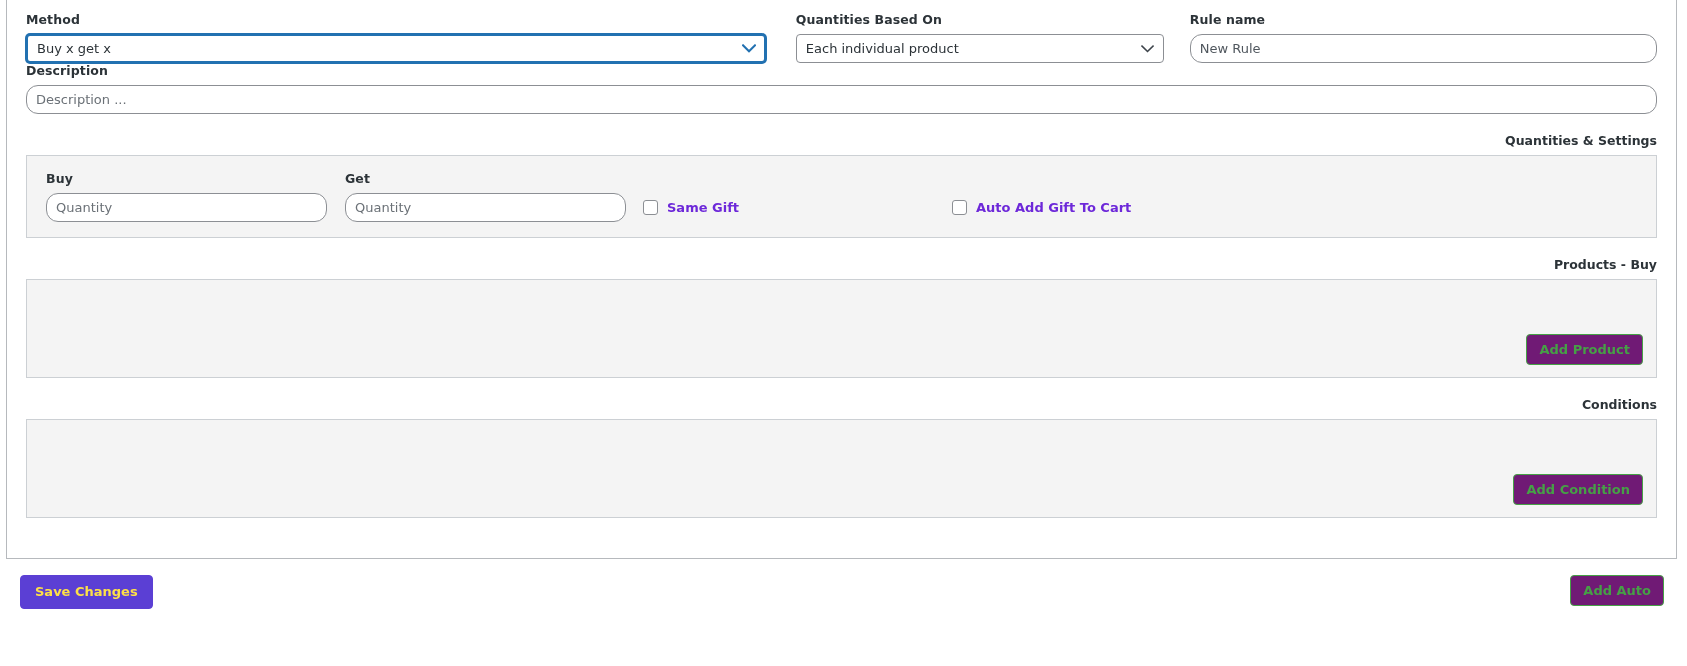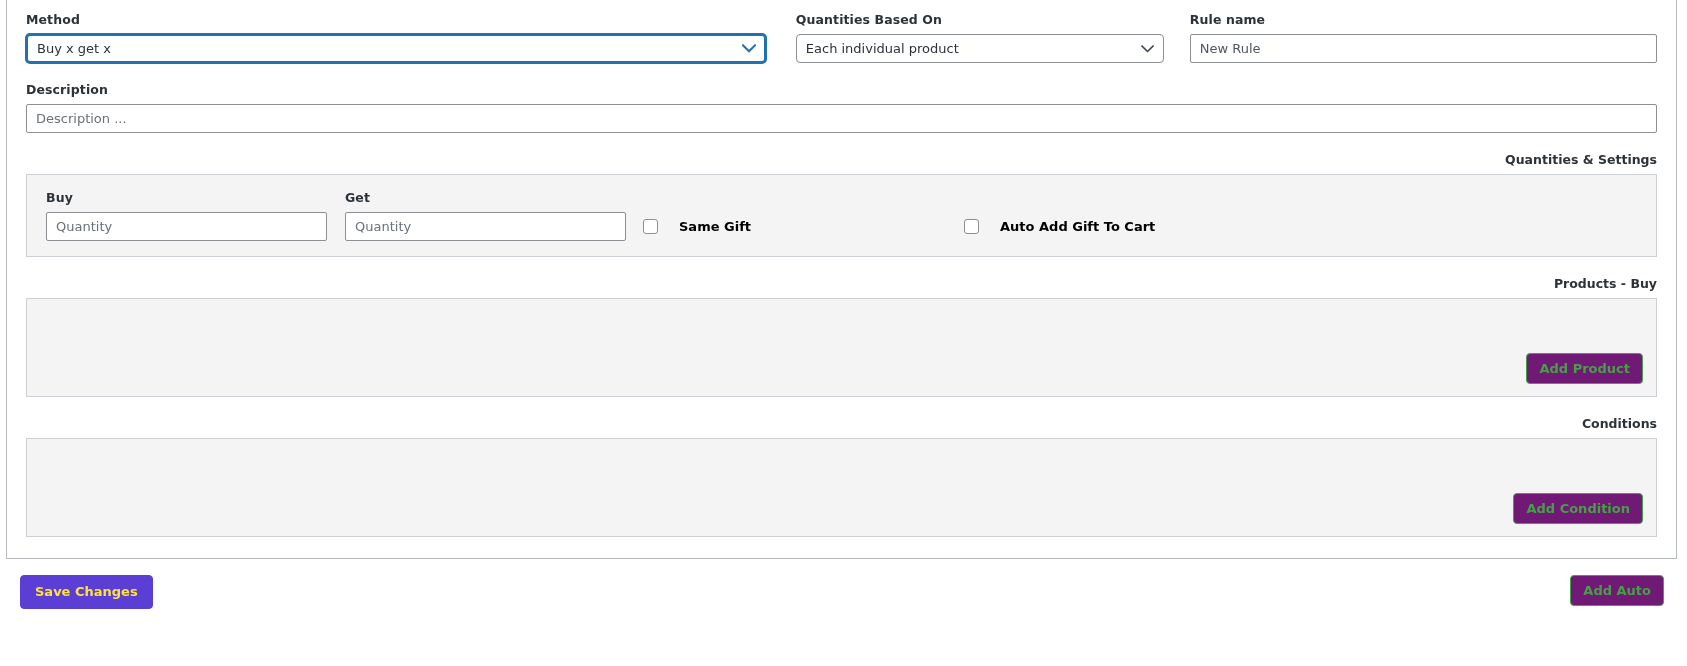--- a/index.html
+++ b/index.html
@@ -93,31 +93,31 @@
     pointer-events: none;
   }
   .chevron svg { display: block; }
 
   .text-input {
     box-sizing: border-box;
     width: 100%;
     height: 29px;
     line-height: 27px;
     border: 1px solid #8c8f94;
-    border-radius: 2px;
+    border-radius: 12px;
     background: #ffffff;
     padding: 0 9px;
     font-size: 13px;
     color: #50575e;
     font-family: inherit;
   }
   .text-input::placeholder { color: #6b7177; opacity: 1; }
 
   
-  .description-block { margin-top: 19px; }
+  .description-block { }
 
   
   .section-title {
     font-size: 12.5px;
     font-weight: bold;
     color: #2c3338;
     margin: 19px 0 7px 0;
     line-height: 15px;
     text-align: right;
   }
@@ -148,24 +148,24 @@
     box-sizing: border-box;
     width: 15px;
     height: 15px;
     border: 1px solid #8c8f94;
     border-radius: 3px;
     background: #ffffff;
     flex: 0 0 auto;
     cursor: pointer;
   }
   .checkbox-label {
-    margin-left: 21px;
+    margin-left: 9px;
     font-size: 13px;
     font-weight: bold;
-    color: #000000;
+    color: #6d28d9;
     white-space: nowrap;
   }
 
   
   .list-panel {
     height: 99px;
     position: relative;
   }
   .panel-action {
     position: absolute;

